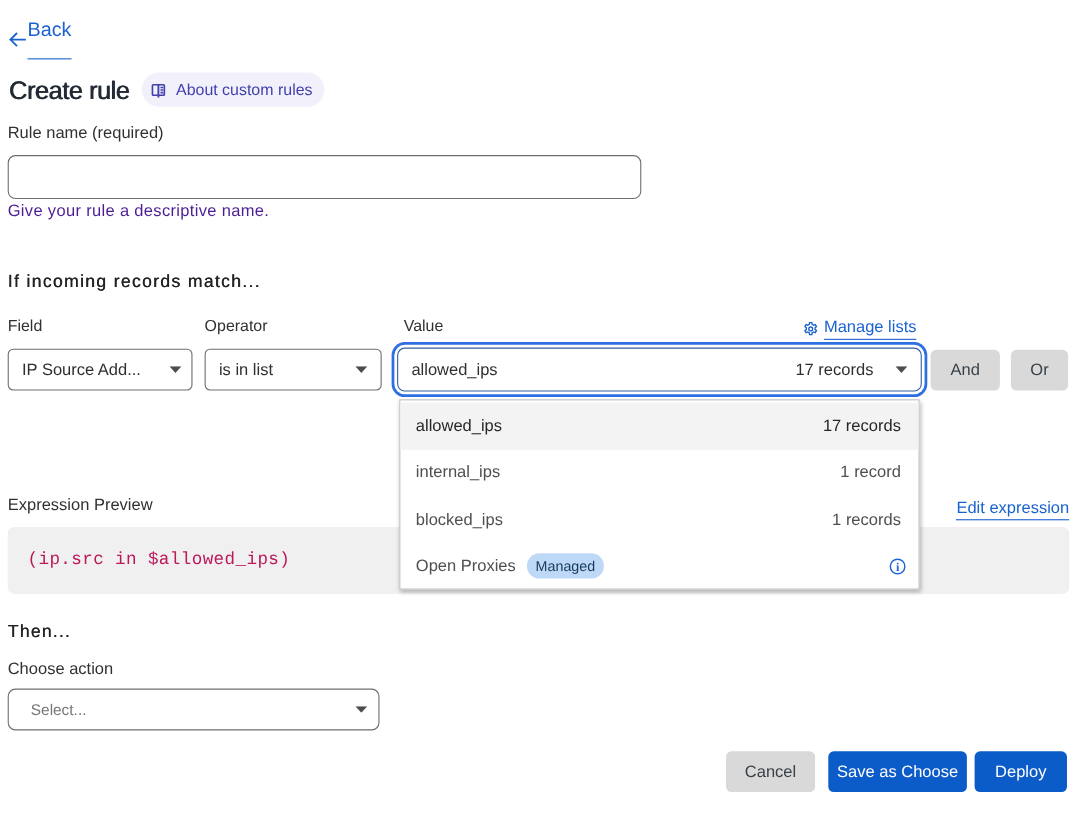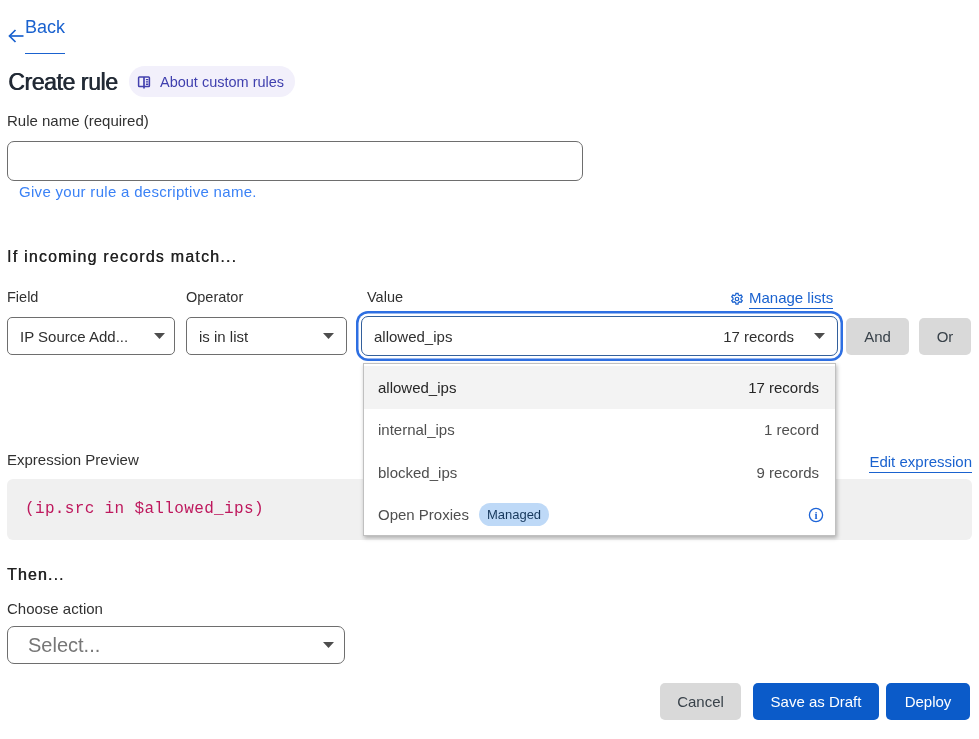--- a/index.html
+++ b/index.html
@@ -30,21 +30,21 @@
   <svg width="14" height="15" viewBox="0 0 14 15" style="margin-right:9px; margin-top:1px;">
     <rect x="1.6" y="2" width="10.8" height="9.6" rx="0.8" fill="none" stroke="#4340ae" stroke-width="1.5"></rect>
     <path d="M7 2 V13.6" stroke="#4340ae" stroke-width="1.7"></path>
     <path d="M8.9 4.6 H11.3 M8.9 6.9 H11.3 M8.9 9.2 H11.3" stroke="#4340ae" stroke-width="1.4"></path>
   </svg>
   <span style="font-size:14.5px; color:#3f3fae;">About custom rules</span>
 </div>
 
 <div class="abs lbl" style="left:7px; top:112px;">Rule name (required)</div>
 <div class="abs" style="left:7px; top:141px; width:576px; height:40px; border:1px solid #6e6e6e; border-radius:7px; background:#fff;"></div>
-<div class="abs" style="left:7px; top:183px; font-size:15px; color:#3b82f6; letter-spacing:0.3px;margin-left:12px;">Give your rule a descriptive name.</div>
+<div class="abs" style="left:7px; top:183px; font-size:15px; color:#4c1d95; letter-spacing:0.3px;">Give your rule a descriptive name.</div>
 
 <div class="abs" style="left:7px; top:248px; font-size:16px; font-weight:400; text-shadow:0.35px 0 #333; color:#222; letter-spacing:1.2px;">If incoming records match...</div>
 
 <div class="abs lbl" style="left:7px; top:289px; font-size:14.5px;">Field</div>
 <div class="abs lbl" style="left:186px; top:289px; font-size:14.5px;">Operator</div>
 <div class="abs lbl" style="left:367px; top:289px; font-size:14.5px;">Value</div>
 <div class="abs" style="left:730px; top:289px; display:flex; align-items:center;">
   <svg width="14" height="14" viewBox="0 0 16 16" style="margin-right:5px;">
     <path fill="none" stroke="#1a62cf" stroke-width="1.4" d="M6.8 1.5 h2.4 l.35 1.9 a5 5 0 0 1 1.4.8 l1.85-.65 1.2 2.1 -1.5 1.25 a5 5 0 0 1 0 1.6 l1.5 1.25 -1.2 2.1 -1.85-.65 a5 5 0 0 1 -1.4.8 l-.35 1.9 h-2.4 l-.35-1.9 a5 5 0 0 1 -1.4-.8 l-1.85.65 -1.2-2.1 1.5-1.25 a5 5 0 0 1 0-1.6 l-1.5-1.25 1.2-2.1 1.85.65 a5 5 0 0 1 1.4-.8 z"></path>
     <circle cx="8" cy="8" r="2" fill="none" stroke="#1a62cf" stroke-width="1.4"></circle>
@@ -83,36 +83,36 @@
   <div style="height:42.5px; background:#f3f3f3; display:flex; align-items:center; padding:0 16px 0 14px;">
     <span style="font-size:15px; color:#262626;">allowed_ips</span>
     <span style="font-size:15px; color:#262626; margin-left:auto;">17 records</span>
   </div>
   <div style="height:42.5px; display:flex; align-items:center; padding:0 16px 0 14px;">
     <span style="font-size:15px; color:#4f4f4f;">internal_ips</span>
     <span style="font-size:15px; color:#4f4f4f; margin-left:auto;">1 record</span>
   </div>
   <div style="height:42.5px; display:flex; align-items:center; padding:0 16px 0 14px;">
     <span style="font-size:15px; color:#4f4f4f;">blocked_ips</span>
-    <span style="font-size:15px; color:#4f4f4f; margin-left:auto;">9 records</span>
+    <span style="font-size:15px; color:#4f4f4f; margin-left:auto;">1 records</span>
   </div>
   <div style="height:42.5px; display:flex; align-items:center; padding:0 4px 0 14px;">
     <span style="font-size:15px; color:#4f4f4f;">Open Proxies</span>
     <span style="margin-left:10px; background:#bed9f7; color:#16385c; font-size:13px; border-radius:12px; height:23px; display:inline-flex; align-items:center; padding:0 8px;">Managed</span>
     <svg style="margin-left:auto; margin-right:7px;" width="16" height="16" viewBox="0 0 16 16">
       <circle cx="8" cy="8" r="6.6" fill="none" stroke="#1d64d8" stroke-width="1.3"></circle>
       <text x="8" y="11.8" text-anchor="middle" font-family="Liberation Serif" font-weight="bold" font-size="11" fill="#1d64d8">i</text>
     </svg>
   </div>
 </div>
 
 <div class="abs" style="left:7px; top:566px; font-size:16px; font-weight:400; text-shadow:0.35px 0 #333; color:#222; letter-spacing:1.1px;">Then...</div>
 <div class="abs lbl" style="left:7px; top:600px;">Choose action</div>
 <div class="abs selbox" style="left:7px; top:626px; width:338px; height:38px; padding:0 12px 0 20px; border-radius:7px;">
-  <span style="font-size:20px; color:#767676;">Select...</span>
+  <span style="font-size:14px; color:#767676;">Select...</span>
   <svg class="caret" style="margin-left:auto; margin-right:-2px;" viewBox="0 0 11 6">
       <polygon points="0,0 11,0 5.5,6" fill="#4d4d4d"></polygon>
     </svg>
 </div>
 
 <div class="abs graybtn" style="left:660px; top:683px; width:81px; height:37px;">Cancel</div>
-<div class="abs bluebtn" style="left:753px; top:683px; width:126px; height:37px;">Save as Draft</div>
+<div class="abs bluebtn" style="left:753px; top:683px; width:126px; height:37px;">Save as Choose</div>
 <div class="abs bluebtn" style="left:886px; top:683px; width:84px; height:37px;">Deploy</div>
 
 </body></html>

